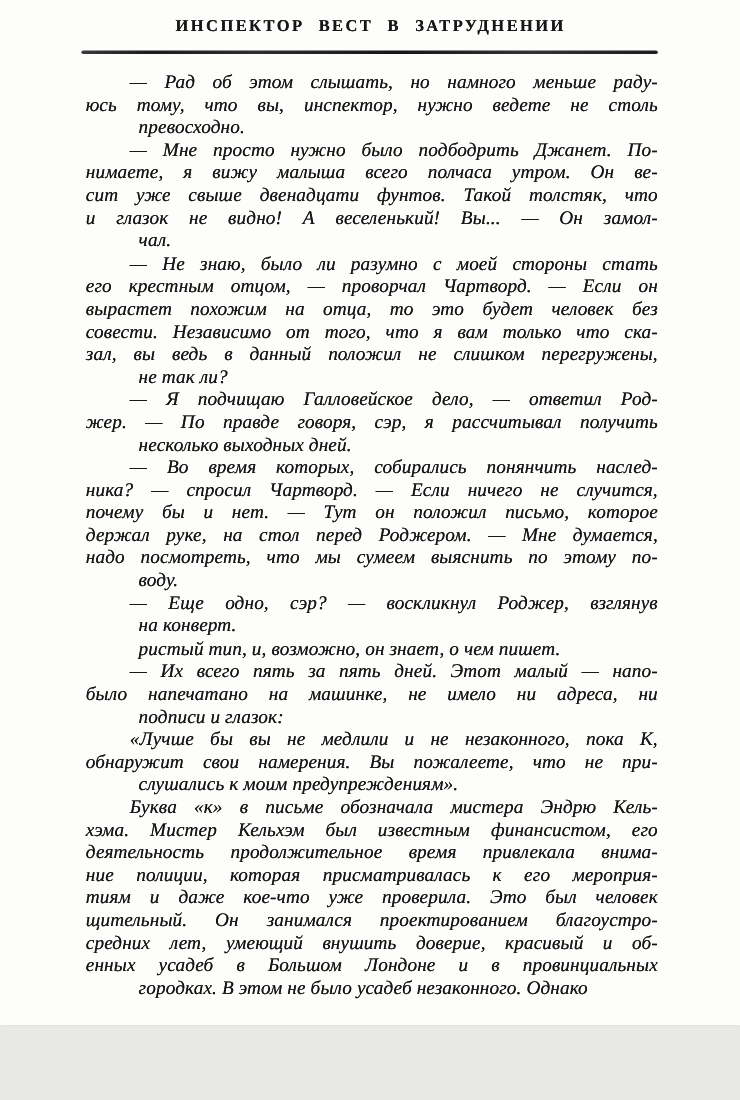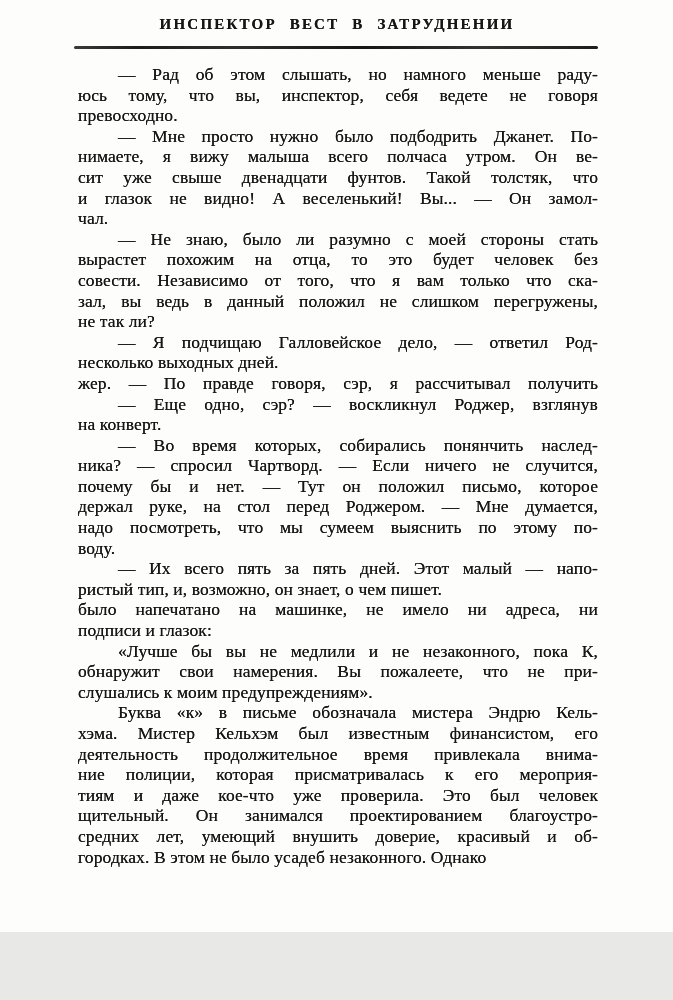--- a/index.html
+++ b/index.html
@@ -43,101 +43,103 @@
   .text-body {
     position: absolute;
     top: 64px;
     left: 78px;
     width: 520px;
     font-size: 17.5px;
     line-height: 20.6px;
     text-shadow: 0 0 0.6px rgba(20,20,20,0.9);
     letter-spacing: 0.1px;
   }
-  .para { margin: 0; }
+  .para { margin: 0; font-style: italic; }
   .line {
     text-align: justify;
     text-align-last: justify;
     white-space: normal;
     min-height: 20.6px;
   }
   .line.first { text-indent: 40px; }
-  .line.last { text-align-last: left; }
+  .line.last { text-align-last: left; margin-left: 48px; }
   .page-number {
     position: absolute;
     top: 944px;
     left: 76px;
     width: 522px;
     text-align: center;
     font-size: 15.5px;
     font-weight: bold;
     text-shadow: 0 0 0.5px rgba(20,20,20,0.85);
   }
 </style>
 </head>
 <body>
 
 <div class="page">
   <div class="running-header">ИНСПЕКТОР ВЕСТ В ЗАТРУДНЕНИИ</div>
   <div class="header-rule"></div>
   <div class="text-body">
       <div class="para">
         <div class="line first">— Рад об этом слышать, но намного меньше раду-</div>
-        <div class="line">юсь тому, что вы, инспектор, себя ведете не говоря</div>
+        <div class="line">юсь тому, что вы, инспектор, нужно ведете не столь</div>
         <div class="line last">превосходно.</div>
       </div>
       <div class="para">
         <div class="line first">— Мне просто нужно было подбодрить Джанет. По-</div>
         <div class="line">нимаете, я вижу малыша всего полчаса утром. Он ве-</div>
         <div class="line">сит уже свыше двенадцати фунтов. Такой толстяк, что</div>
         <div class="line">и глазок не видно! А веселенький! Вы... — Он замол-</div>
         <div class="line last">чал.</div>
       </div>
       <div class="para">
         <div class="line first">— Не знаю, было ли разумно с моей стороны стать</div>
+        <div class="line">его крестным отцом, — проворчал Чартворд. — Если он</div>
         <div class="line">вырастет похожим на отца, то это будет человек без</div>
         <div class="line">совести. Независимо от того, что я вам только что ска-</div>
         <div class="line">зал, вы ведь в данный положил не слишком перегружены,</div>
         <div class="line last">не так ли?</div>
       </div>
       <div class="para">
         <div class="line first">— Я подчищаю Галловейское дело, — ответил Род-</div>
+        <div class="line">жер. — По правде говоря, сэр, я рассчитывал получить</div>
         <div class="line last">несколько выходных дней.</div>
-        <div class="line">жер. — По правде говоря, сэр, я рассчитывал получить</div>
-      </div>
-      <div class="para">
-        <div class="line first">— Еще одно, сэр? — воскликнул Роджер, взглянув</div>
-        <div class="line last">на конверт.</div>
       </div>
       <div class="para">
         <div class="line first">— Во время которых, собирались понянчить наслед-</div>
         <div class="line">ника? — спросил Чартворд. — Если ничего не случится,</div>
         <div class="line">почему бы и нет. — Тут он положил письмо, которое</div>
         <div class="line">держал руке, на стол перед Роджером. — Мне думается,</div>
         <div class="line">надо посмотреть, что мы сумеем выяснить по этому по-</div>
         <div class="line last">воду.</div>
       </div>
       <div class="para">
+        <div class="line first">— Еще одно, сэр? — воскликнул Роджер, взглянув</div>
+        <div class="line last">на конверт.</div>
+      </div>
+      <div class="para">
+        <div class="line last">ристый тип, и, возможно, он знает, о чем пишет.</div>
         <div class="line first">— Их всего пять за пять дней. Этот малый — напо-</div>
-        <div class="line last">ристый тип, и, возможно, он знает, о чем пишет.</div>
       </div>
       <div class="para">
         <div class="line">было напечатано на машинке, не имело ни адреса, ни</div>
         <div class="line last">подписи и глазок:</div>
       </div>
       <div class="para">
         <div class="line first">«Лучше бы вы не медлили и не незаконного, пока К,</div>
         <div class="line">обнаружит свои намерения. Вы пожалеете, что не при-</div>
         <div class="line last">слушались к моим предупреждениям».</div>
       </div>
       <div class="para">
         <div class="line first">Буква «к» в письме обозначала мистера Эндрю Кель-</div>
         <div class="line">хэма. Мистер Кельхэм был известным финансистом, его</div>
         <div class="line">деятельность продолжительное время привлекала внима-</div>
         <div class="line">ние полиции, которая присматривалась к его мероприя-</div>
         <div class="line">тиям и даже кое-что уже проверила. Это был человек</div>
         <div class="line">щительный. Он занимался проектированием благоустро-</div>
         <div class="line">средних лет, умеющий внушить доверие, красивый и об-</div>
+        <div class="line">енных усадеб в Большом Лондоне и в провинциальных</div>
         <div class="line last">городках. В этом не было усадеб незаконного. Однако</div>
       </div>
     </div>
   <div class="page-number">7</div>
 </div>
 
 </body></html>

